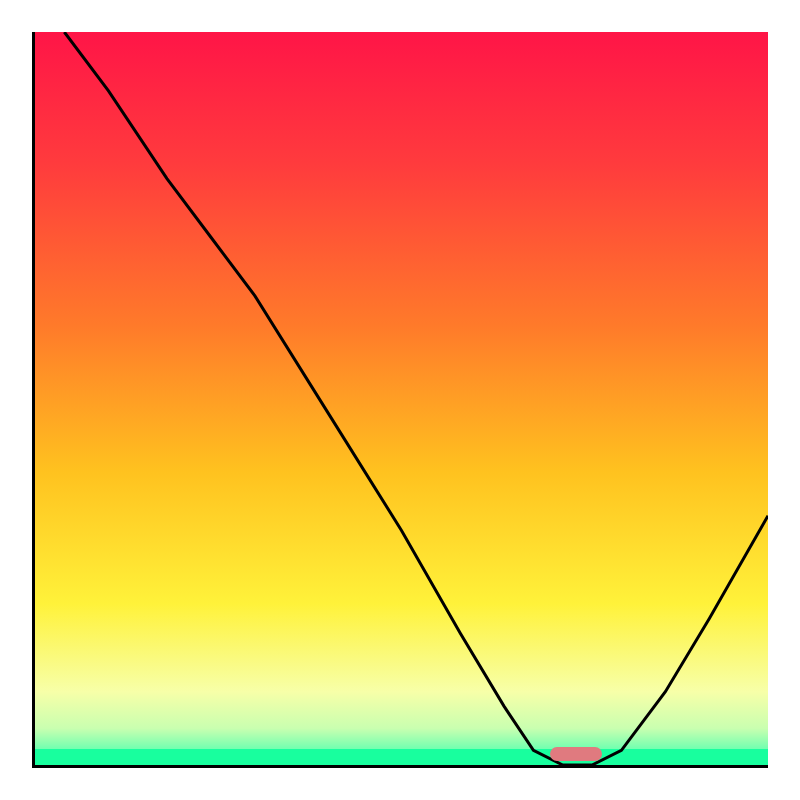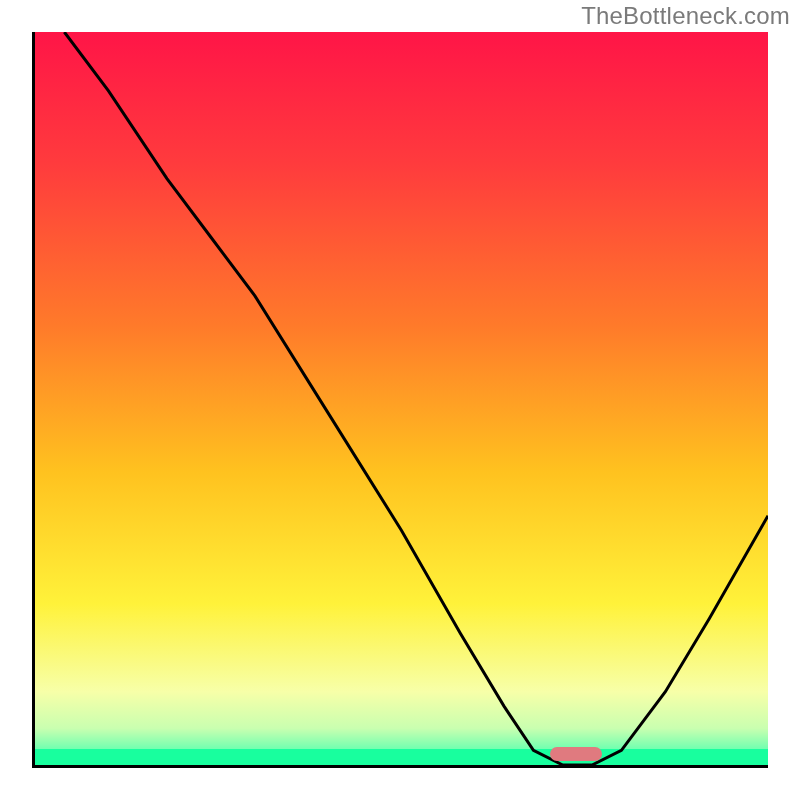--- a/index.html
+++ b/index.html
@@ -57,21 +57,20 @@
     position: absolute;
     left: 0;
     width: 100%;
   }
 </style>
 </head>
 <body>
 
 <div class="container">
 
-  <div class="watermark">TheBottleneck.com</div>
 
   <div class="plot-area">
 
     <svg class="bg" viewBox="0 0 100 100" preserveAspectRatio="none">
       <defs>
         <linearGradient id="grad" x1="0" y1="0" x2="0" y2="1">
             <stop offset="0%" stop-color="#ff1547"></stop>
             <stop offset="18%" stop-color="#ff3b3d"></stop>
             <stop offset="40%" stop-color="#ff7a2a"></stop>
             <stop offset="60%" stop-color="#ffc21f"></stop>

